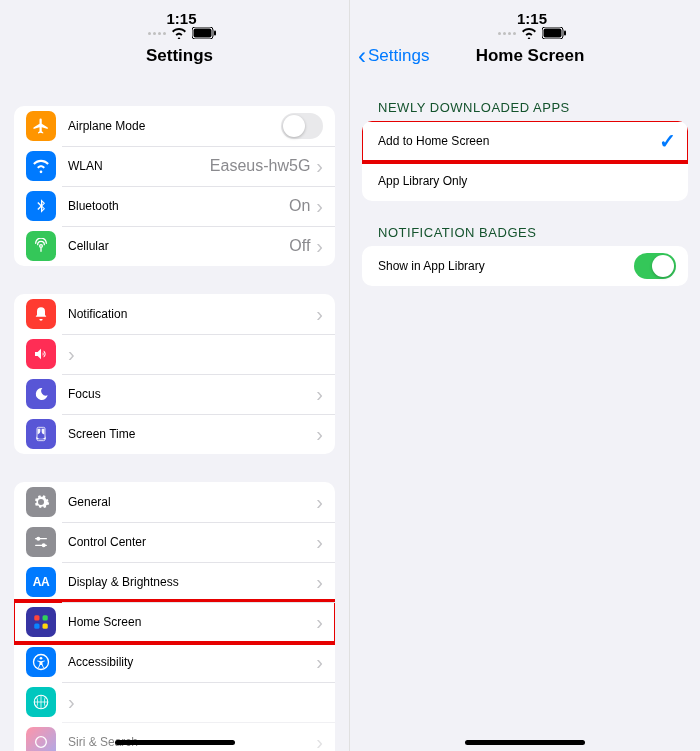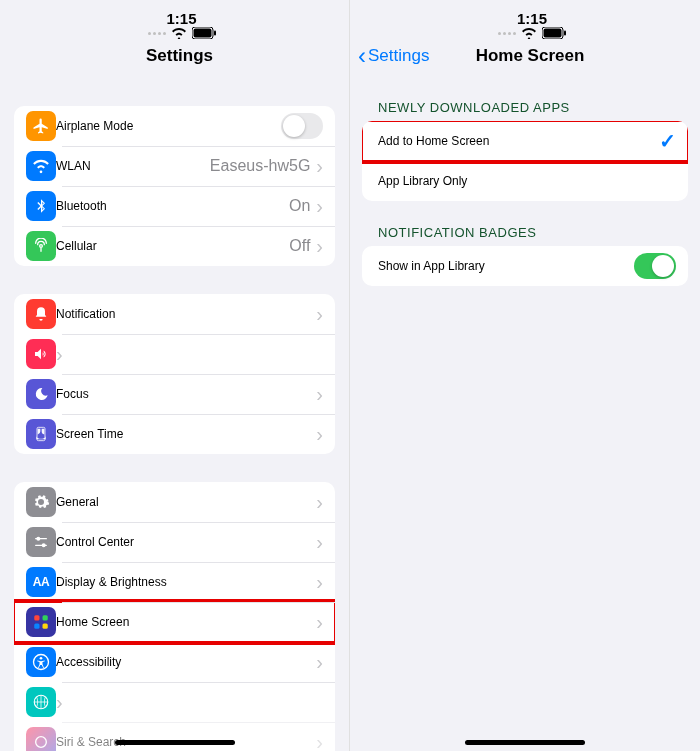--- a/index.html
+++ b/index.html
@@ -14,21 +14,21 @@
 .header { text-align: center; padding: 6px 0 10px 10px; position: relative; }
 .header .title { font-size: 17px; font-weight: 600; }
 .header .back { position: absolute; left: 8px; top: 4px; color: #007aff; font-size: 17px; display: flex; align-items: center; gap: 2px; }
 .header .back .chev { font-size: 24px; line-height: 1; font-weight: 300; }
 
 .group { margin: 12px 14px 0 14px; background: #fff; border-radius: 10px; overflow: hidden; }
 .group-top { margin-top: 30px; }
 .row { display: flex; align-items: center; min-height: 40px; padding: 0 12px 0 12px; position: relative; }
 .row + .row::before { content:''; position: absolute; left: 48px; right: 0; top: 0; height: 1px; background: #e3e3e8; }
 .row.noicon + .row.noicon::before { left: 16px; }
-.icon { width: 30px; height: 30px; border-radius: 7px; flex: none; display: flex; align-items: center; justify-content: center; color: #fff; }
+.icon { width: 30px; height: 30px; border-radius: 7px; margin-right: 12px; flex: none; display: flex; align-items: center; justify-content: center; color: #fff; }
 .label { flex: 1; font-size: 12px; color: #000; }
 .value { font-size: 16px; color: #8a8a8e; margin-right: 6px; }
 .chevron { color: #c5c5c8; font-size: 20px; line-height: 1; flex: none; }
 .check { color: #007aff; font-size: 20px; font-weight: 600; }
 
 .section-header { color: #14532d; font-size: 13px; margin: 24px 28px 6px 28px; text-transform: uppercase; letter-spacing: 0.04em; }
 
 .toggle { width: 42px; height: 26px; border-radius: 13px; position: relative; flex: none; }
 .toggle.off { background: #e9e9eb; }
 .toggle.on { background: #34c759; }

